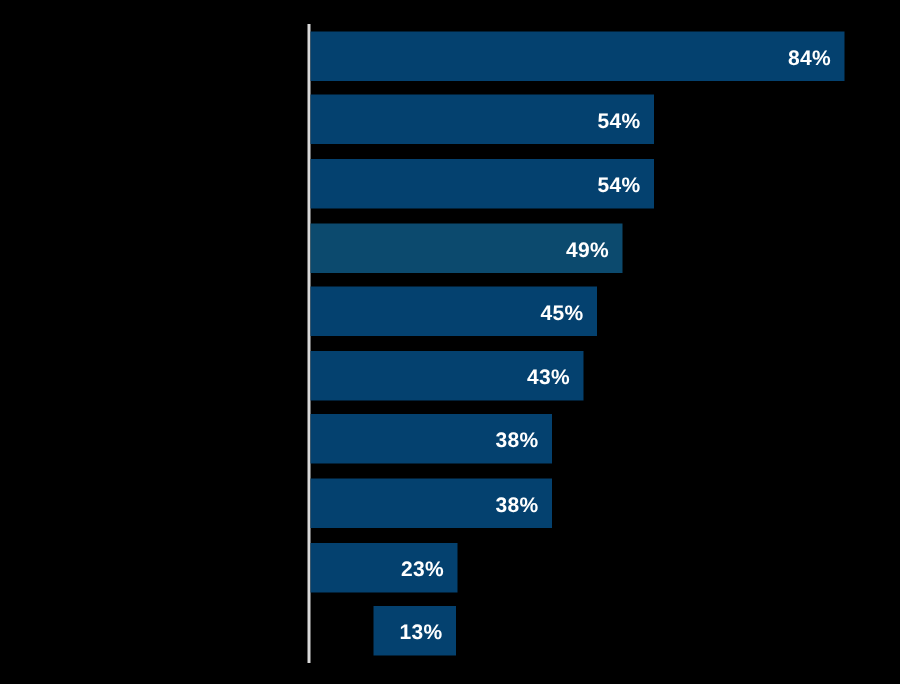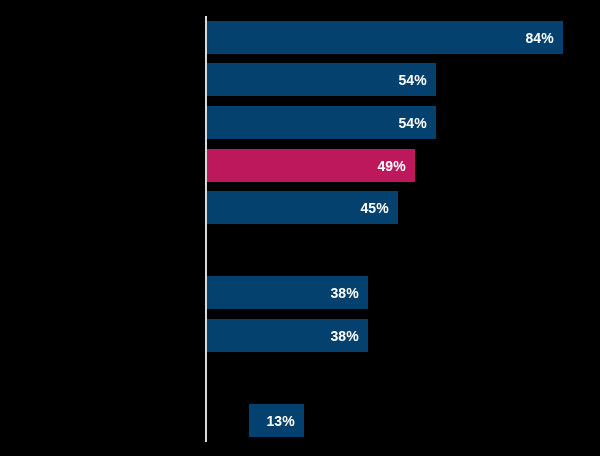--- a/index.html
+++ b/index.html
@@ -126,37 +126,47 @@
         <div class="bar" style="width: 229px; background: rgb(4, 65, 111);">
           <span class="bar-value" style="color: rgb(255, 255, 255);">54%</span>
         </div>
       </div>
       <div class="bar-row" style="top: 90px;">
         <div class="bar" style="width: 229px; background: rgb(4, 65, 111);">
           <span class="bar-value" style="color: rgb(255, 255, 255);">54%</span>
         </div>
       </div>
       <div class="bar-row" style="top: 133px;">
-        <div class="bar" style="width: 208px; background: #be185d; align-items: center;">
+        <div class="bar" style="width: 208px; background: #0c4a6e; align-items: center;">
           <span class="bar-value" style="color: rgb(255, 255, 255);">49%</span>
         </div>
       </div>
       <div class="bar-row" style="top: 175px;">
         <div class="bar" style="width: 191px; background: rgb(4, 65, 111);">
           <span class="bar-value" style="color: rgb(255, 255, 255); text-align: center;">45%</span>
+        </div>
+      </div>
+      <div class="bar-row" style="top: 218px;">
+        <div class="bar" style="width: 182px; background: rgb(4, 65, 111);">
+          <span class="bar-value" style="color: rgb(255, 255, 255);">43%</span>
         </div>
       </div>
       <div class="bar-row" style="top: 260px;">
         <div class="bar" style="width: 161px; background: rgb(4, 65, 111);">
           <span class="bar-value" style="color: rgb(255, 255, 255);">38%</span>
         </div>
       </div>
       <div class="bar-row" style="top: 303px;">
         <div class="bar" style="width: 161px; background: rgb(4, 65, 111);">
           <span class="bar-value" style="color: rgb(255, 255, 255);">38%</span>
+        </div>
+      </div>
+      <div class="bar-row" style="top: 346px;">
+        <div class="bar" style="width: 98px; background: rgb(4, 65, 111);">
+          <span class="bar-value" style="color: rgb(255, 255, 255);">23%</span>
         </div>
       </div>
       <div class="bar-row" style="top: 388px;">
         <div class="bar" style="width: 55px; background: rgb(4, 65, 111); margin-left: 42px;">
           <span class="bar-value" style="color: rgb(255, 255, 255);">13%</span>
         </div>
       </div>
     </div>
 
 <div class="cat-label" style="top: 21px;"></div>

